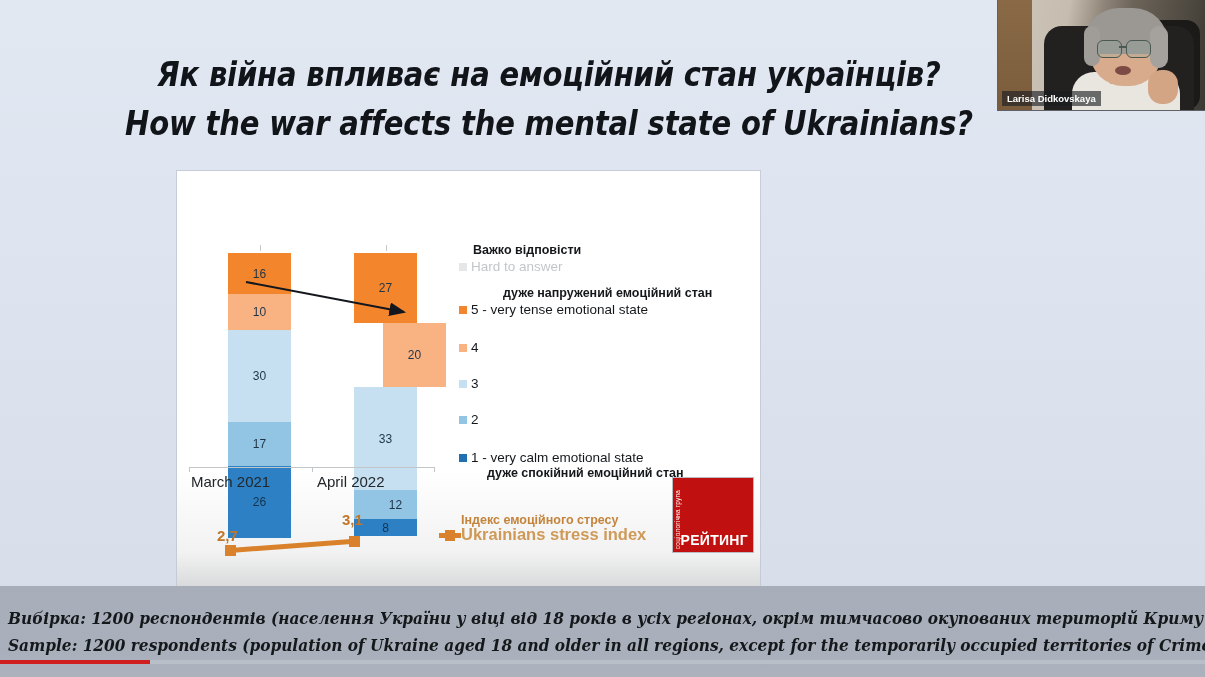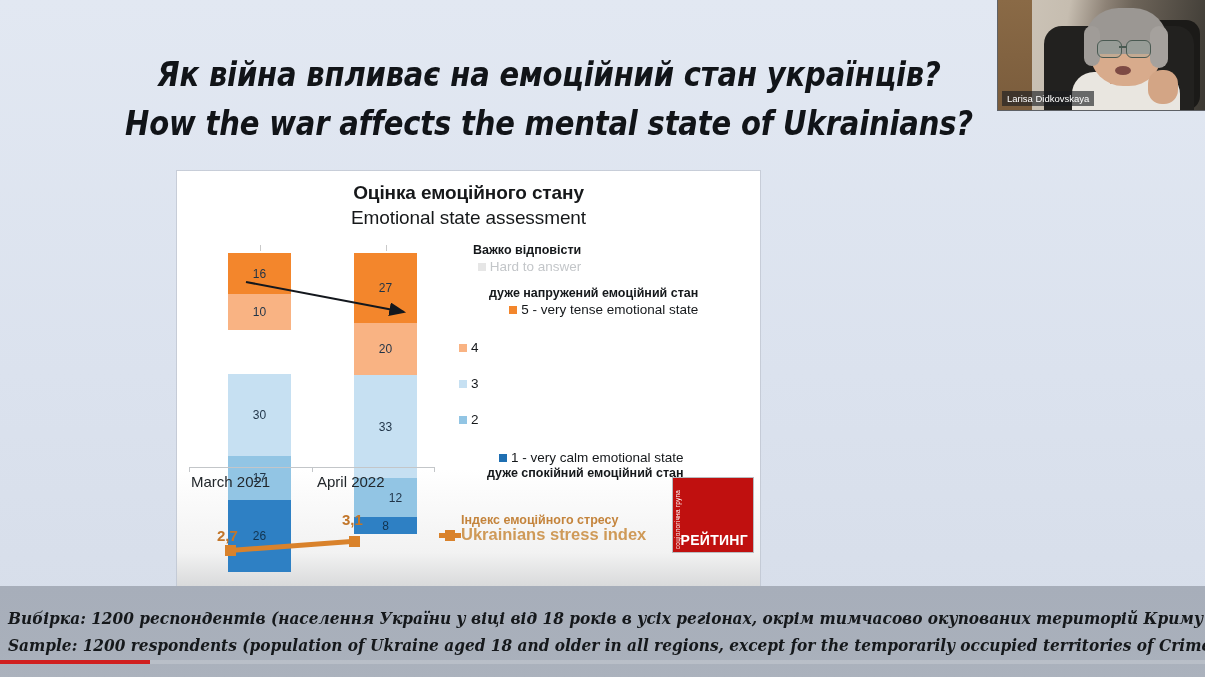--- a/index.html
+++ b/index.html
@@ -68,21 +68,21 @@
     position:absolute;left:12px;top:296px;width:246px;height:1px;background:#c3c6c9;
   }
   .axis-tick{ position:absolute;top:0;width:1px;height:5px;background:#c3c6c9; }
   .xlabel{
     position:absolute;top:302px;font-size:15px;color:#22272b;white-space:nowrap;
   }
   
   #arrow{ position:absolute;left:0;top:0;width:583px;height:415px;pointer-events:none; }
   
   #legend{ position:absolute;left:278px;top:72px;width:300px; }
-  .lg-row{ position:absolute;white-space:nowrap;text-align:right; }
+  .lg-row{ position:absolute;white-space:nowrap; }
   .sw{
     display:inline-block;width:8px;height:8px;vertical-align:middle;margin-right:4px;
   }
   .lg-en{ font-size:13.5px;color:#15181b;font-weight:500;vertical-align:middle; }
   .lg-ua{ font-size:12.5px;color:#15181b;font-weight:bold; }
   .faded .lg-en{ color:#c3c6c9; }
   .faded .sw{ background:#e6e6e6; }
   
   #idx{ position:absolute;left:0;top:330px;width:583px;height:85px; }
   .idx-marker{ position:absolute;width:11px;height:11px;background:#d9822b; }
@@ -153,73 +153,69 @@
   .w-glass-l{ position:absolute;left:99px;top:40px;width:23px;height:16px;
     border:1.6px solid #4a5a52;border-radius:6px;background:rgba(140,170,160,.28); }
   .w-glass-r{ position:absolute;left:128px;top:40px;width:23px;height:16px;
     border:1.6px solid #4a5a52;border-radius:6px;background:rgba(140,170,160,.28); }
   .w-bridge{ position:absolute;left:121px;top:46px;width:8px;height:1.6px;background:#4a5a52; }
   .w-mouth{ position:absolute;left:117px;top:66px;width:16px;height:9px;background:#7d4a44;border-radius:50%; }
   .w-hand{ position:absolute;left:150px;top:70px;width:30px;height:34px;background:#d3a585;border-radius:14px;}
   .w-name{
     position:absolute;left:4px;bottom:4px;
     background:rgba(25,28,33,.62);color:#fff;font-size:9.5px;
-    padding:2px 5px;white-space:nowrap;font-weight:normal;
+    padding:2px 5px;white-space:nowrap;font-weight:bold;
   }
 </style>
 </head>
 <body>
 
 <div id="slide">
 
   <div id="headline">
     <span class="hl-line hl-1">Як війна впливає на емоційний стан українців?</span>
     <span class="hl-line hl-2">How the war affects the mental state of Ukrainians?</span>
   </div>
 
   <div id="panel">
 
-    <div id="chart-titles">
-      <span class="ct ct-ua">Оцінка емоційного стану</span>
-      <span class="ct ct-en">Emotional state assessment</span>
-    </div>
 
     <div id="plot">
 
       <div class="bar" id="bar-0" style="left:51px;top:82px;">
         <div class="cap-tick"></div>
         <div class="seg s5" style="height:41px;">
             <span class="v">16</span>
           </div>
         <div class="seg s4" style="height:36px;">
             <span class="v">10</span>
           </div>
-        <div class="seg s3" style="height:82px;margin-top:44px;">
+        <div class="seg s3" style="height:92px;">
             <span class="v">30</span>
           </div>
         <div class="seg s2" style="height:44px;">
             <span class="v">17</span>
           </div>
         <div class="seg s1" style="height:72px;">
             <span class="v">26</span>
           </div>
       </div>
 
       <div class="bar" id="bar-1" style="left:177px;top:82px;">
         <div class="cap-tick"></div>
         <div class="seg s5" style="height:70px;">
             <span class="v">27</span>
           </div>
-        <div class="seg s4" style="height:52px;">
+        <div class="seg s4" style="height:64px;margin-left:29px;">
             <span class="v">20</span>
           </div>
         <div class="seg s3" style="height:103px;">
             <span class="v">33</span>
           </div>
-        <div class="seg s2" style="height:39px;padding-left:20px;">
+        <div class="seg s2" style="height:29px;padding-left:20px;">
             <span class="v">12</span>
           </div>
         <div class="seg s1" style="height:17px;">
             <span class="v">8</span>
           </div>
       </div>
 
       <svg id="arrow" viewBox="0 0 583 415">
         <defs>
           <marker id="ah" markerWidth="9" markerHeight="9" refX="7" refY="3.3" orient="auto">
@@ -238,21 +234,21 @@
       <span class="xlabel" style="left:140px;">April 2022</span>
 
       <div id="legend">
 
         <div class="lg-row faded" style="left:4px;top:0;">
           <div style="margin-left:14px;" class="lg-ua">Важко відповісти</div>
           <div><span class="sw"></span><span class="lg-en">Hard to answer</span></div>
         </div>
 
         <div class="lg-row" style="left:4px;top:43px;">
-          <div style="margin-left:30px;" class="lg-ua">дуже напружений емоційний стан</div>
+          <div style="margin-left:44px;" class="lg-ua">дуже напружений емоційний стан</div>
           <div><span class="sw" style="background:#f3862c;"></span><span class="lg-en">5 - very tense emotional state</span></div>
         </div>
 
         <div class="lg-row" style="left:4px;top:95px;">
           <span class="sw" style="background:#f9b383;"></span><span class="lg-en">4</span>
         </div>
 
         <div class="lg-row" style="left:4px;top:131px;">
           <span class="sw" style="background:#c6e0f2;"></span><span class="lg-en">3</span>
         </div>

